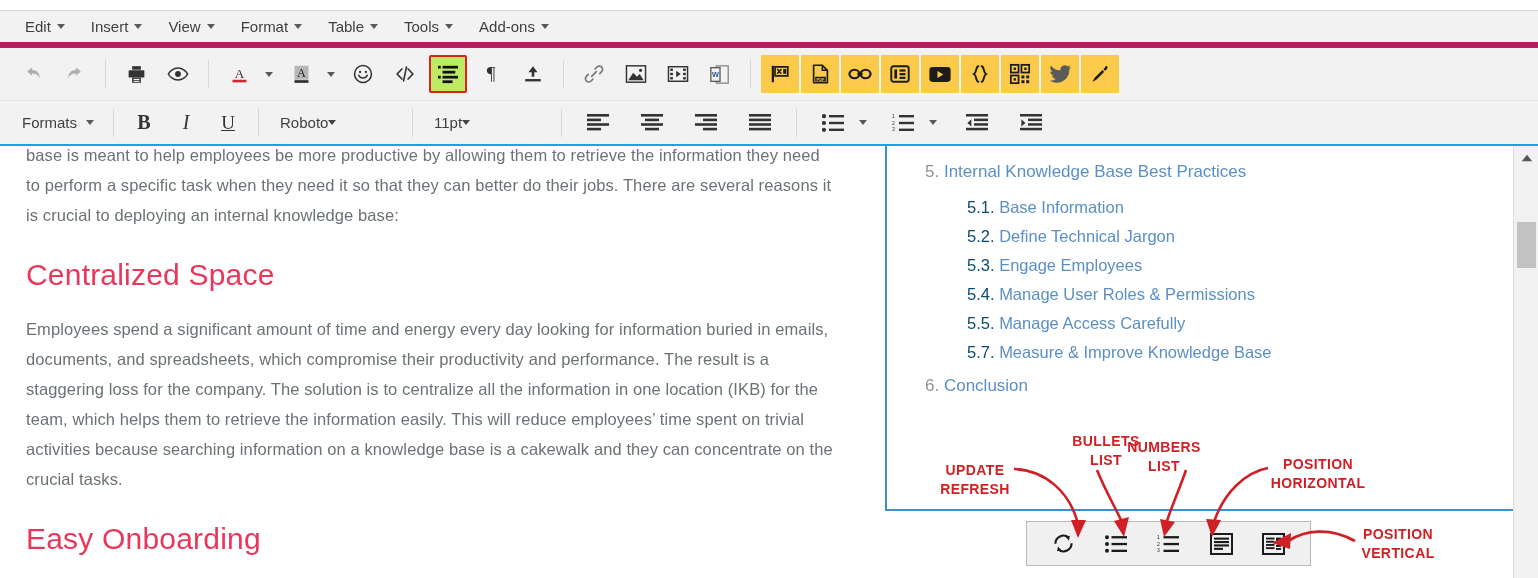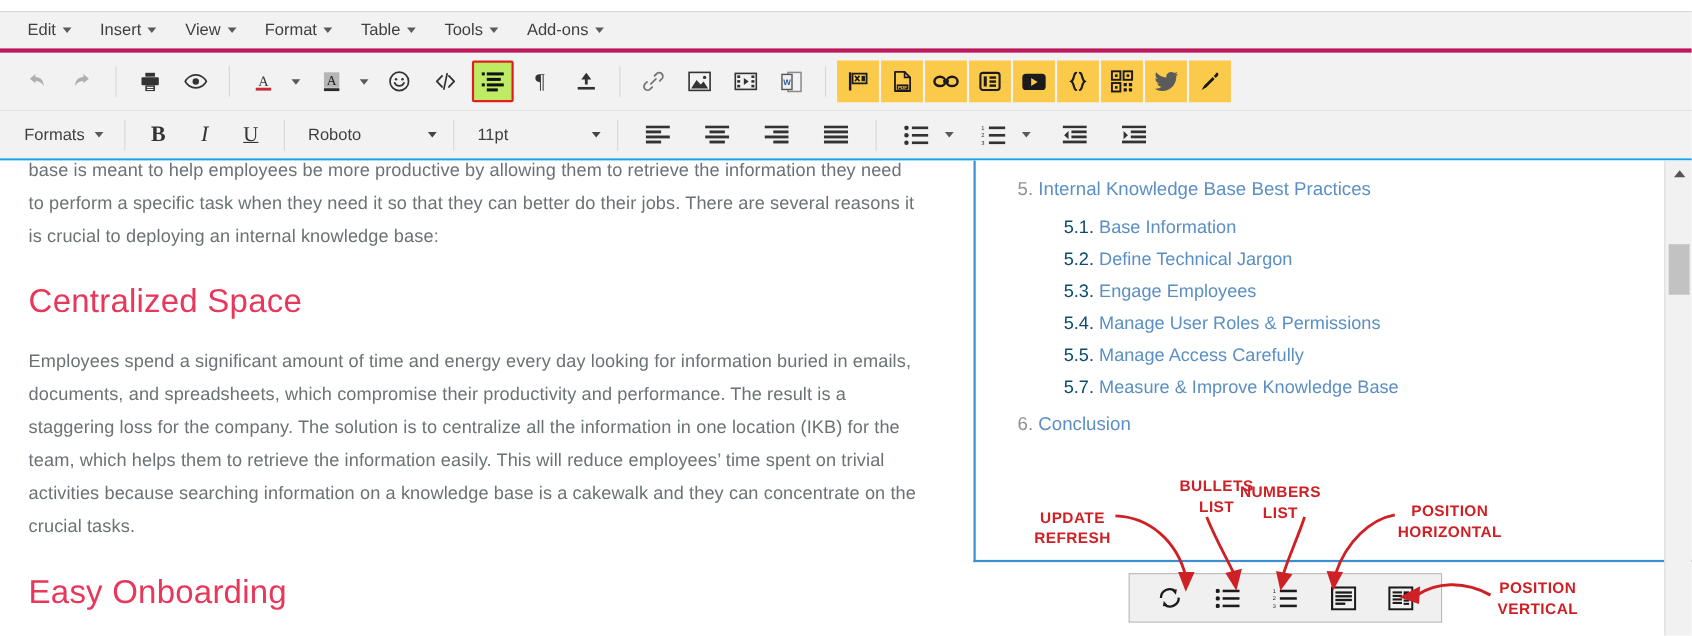--- a/index.html
+++ b/index.html
@@ -8,21 +8,21 @@
     width:1538px; height:578px;
     font-family:"Liberation Sans", sans-serif;
     background:#ffffff;
     overflow:hidden;
     position:relative;
   }
 
   
   #menubar {
     position:absolute; left:0; top:10px; width:1538px; height:38px;
-    background:#f2f2f2; border-top:1px solid #d6d6d6; border-bottom:4px solid #be185d;
+    background:#f2f2f2; border-top:1px solid #d6d6d6; border-bottom:6px solid #be185d;
     display:flex; align-items:center; padding-left:14px;
   }
   .menu-item {
     font-size:15px; color:#3f3f3f; padding:5px 11px; margin-right:4px;
     cursor:default; white-space:nowrap; display:flex; align-items:center; gap:6px;
   }
   .caret { width:0;height:0;border-left:4px solid transparent;border-right:4px solid transparent;
            border-top:5px solid #5a5a5a; display:inline-block; }
 
   
@@ -47,21 +47,21 @@
   #toolbar2 {
     position:absolute; left:0; top:101px; width:1538px; height:45px;
     background:#f2f2f2; border-bottom:2px solid #0ea5e9;
     display:flex; align-items:center; padding-left:12px;
   }
   .tb2-text {
     font-size:15px;color:#3f3f3f; display:flex; align-items:center; gap:9px;
     padding:4px 10px; cursor:default; white-space:nowrap;
   }
   .selectbox {
-    display:flex;align-items:center;justify-content:space-between;
+    display:flex;align-items:center;justify-content:flex-start;
     font-size:15px;color:#3f3f3f; height:30px; cursor:default;
   }
   .selectbox .caret { border-top-color:#444; }
 
   
   #docarea {
     position:absolute; left:0; top:146px; width:1513px; height:432px;
     background:#fff; overflow:hidden;
   }
   #doccol { position:absolute; left:26px; top:0; width:810px; }

